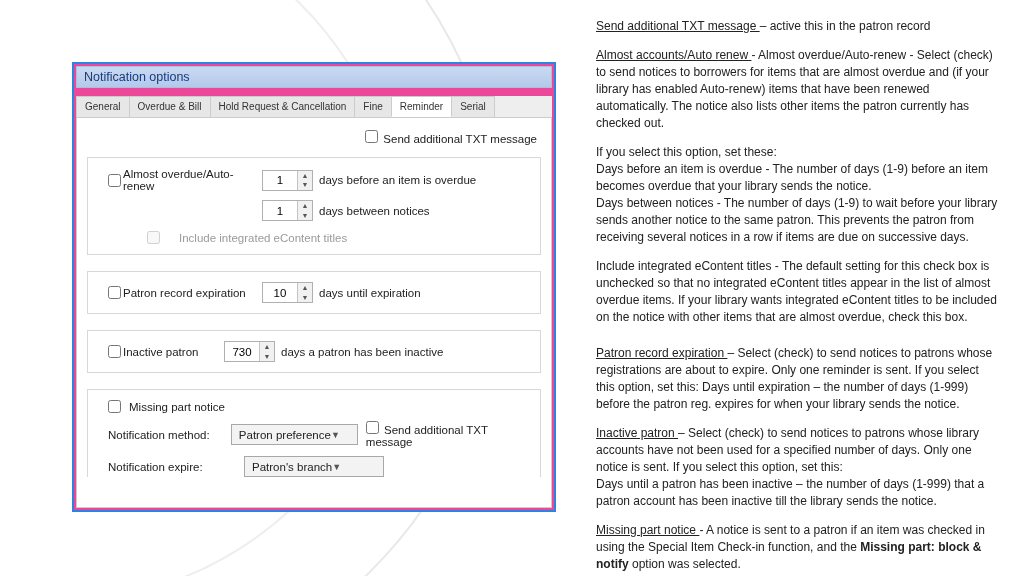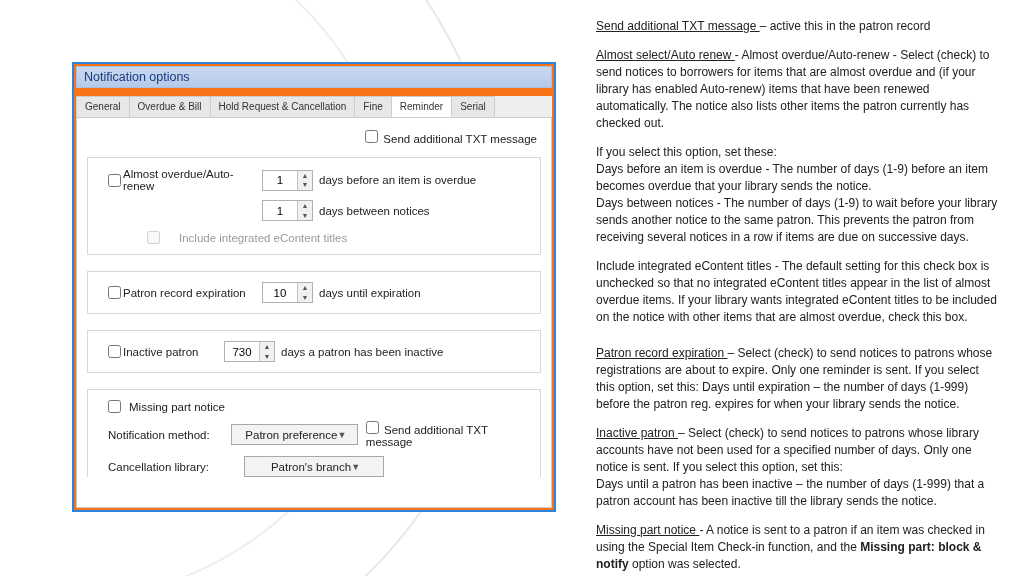--- a/index.html
+++ b/index.html
@@ -2,42 +2,42 @@
 <html><head>
 <meta charset="utf-8">
 <style>
 * { box-sizing: border-box; margin: 0; padding: 0; }
 body { font-family: "Segoe UI", Tahoma, sans-serif; font-size: 11.5px; background: #fff; color: #222; width: 1024px; height: 576px; position: relative; overflow: hidden; }
 .bg-rings { position: absolute; inset: 0; z-index: 0; pointer-events: none; }
 .bg-rings::before { content: ""; position: absolute; width: 900px; height: 900px; border: 2px solid #e8e8e8; border-radius: 50%; left: -400px; top: -200px; }
 .bg-rings::after { content: ""; position: absolute; width: 700px; height: 700px; border: 2px solid #eee; border-radius: 50%; left: -300px; top: -100px; }
 .page { position: relative; z-index: 1; display: flex; padding: 18px 24px 12px 72px; gap: 40px; }
 .panel-wrap { width: 484px; flex-shrink: 0; }
-.panel { border: 2px solid #2a84e0; background: #f97316; padding: 2px; }
+.panel { border: 2px solid #2a84e0; background: #ec4899; padding: 2px; }
 .panel-header { background: linear-gradient(#c9d9f2,#b4c9e9); color: #1a3a7a; font-weight: 400; font-size: 12.5px; padding: 3px 7px; border: 1px solid #a8bfe0; }
 .tabs { display: flex; background: #eee; margin-top: 8px; border-bottom: 0; }
 .tab { padding: 4px 8px; background: #e7e7e7; border: 1px solid #ccc; border-bottom: none; font-size: 10px; color: #333; cursor: pointer; margin-right: -1px; }
 .tab.active { background: #fff; border-bottom: 1px solid #fff; position: relative; z-index: 2; }
 .tab-body { border: 1px solid #ccc; padding: 10px 10px 14px 10px; background: #fff; }
 .top-check { text-align: right; padding: 2px 4px 12px 0; }
 .group { border: 1px solid #d8d8d8; padding: 10px 20px; margin-bottom: 16px; }
 .row { display: flex; align-items: center; gap: 6px; margin-bottom: 8px; }
 .row:last-child { margin-bottom: 0; }
 .chk { width: 13px; height: 13px; }
 .chk-lbl { margin-left: 2px; }
 .spacer-chk { width: 148px; display: flex; align-items: center; }
 .spacer-indent { width: 148px; }
 .spinner { display: inline-flex; border: 1px solid #b0b0b0; height: 21px; background: #fff; }
 .spinner input { width: 34px; border: none; text-align: center; font-size: 11.5px; outline: none; }
 .spin-btns { display: flex; flex-direction: column; width: 15px; border-left: 1px solid #c4c4c4; }
 .spin-btns span { flex: 1; font-size: 7px; line-height: 9px; text-align: center; color: #555; background: #f1f1f1; cursor: pointer; }
 .disabled { color: #9a9a9a; }
 .form-row { display: flex; align-items: center; gap: 8px; margin-top: 8px; }
 .form-label { width: 128px; }
-.select { display: inline-flex; align-items: center; justify-content: center; border: 1px solid #a8a8a8; background: #f3f3f3; height: 21px; padding: 0 4px 0 7px; width: 140px; cursor: pointer; }
+.select { display: inline-flex; align-items: center; justify-content: flex-start; border: 1px solid #a8a8a8; background: #f3f3f3; height: 21px; padding: 0 4px 0 7px; width: 140px; cursor: pointer; }
 .select .chev { font-size: 9px; color: #555; }
 .doc { flex: 1; font-size: 12px; line-height: 1.42; color: #222; padding-top: 0; }
 .doc p { margin-bottom: 12px; }
 .doc .u { text-decoration: underline; }
 .doc .b { font-weight: 700; }
 </style>
 </head>
 <body>
 <div class="bg-rings"></div>
 
@@ -138,33 +138,33 @@
             <div class="select">
               <span>Patron preference</span>
               <span class="chev">▼</span>
             </div>
             <label>
               <input type="checkbox" class="chk" style="">
               <span class="chk-lbl">Send additional TXT message</span>
             </label>
           </div>
           <div class="form-row">
-            <span class="form-label">Cancellation library:</span>
+            <span class="form-label">Notification expire:</span>
             <div class="select">
               <span>Patron's branch</span>
               <span class="chev">▼</span>
             </div>
           </div>
         </div>
       </div>
     </div>
   </div>
 
   <div class="doc">
     <p><span class="u">Send additional TXT message </span><span>– active this in the patron record</span></p>
-    <p><span class="u">Almost select/Auto renew </span><span>- Almost overdue/Auto-renew - Select (check) to send notices to borrowers for items that are almost overdue and (if your library has enabled Auto-renew) items that have been renewed automatically. The notice also lists other items the patron currently has checked out.</span></p>
+    <p><span class="u">Almost accounts/Auto renew </span><span>- Almost overdue/Auto-renew - Select (check) to send notices to borrowers for items that are almost overdue and (if your library has enabled Auto-renew) items that have been renewed automatically. The notice also lists other items the patron currently has checked out.</span></p>
     <p><span>If you select this option, set these:</span><br><span>Days before an item is overdue - The number of days (1-9) before an item becomes overdue that your library sends the notice.</span><br><span>Days between notices - The number of days (1-9) to wait before your library sends another notice to the same patron. This prevents the patron from receiving several notices in a row if items are due on successive days.</span></p>
     <p>Include integrated eContent titles - The default setting for this check box is unchecked so that no integrated eContent titles appear in the list of almost overdue items. If your library wants integrated eContent titles to be included on the notice with other items that are almost overdue, check this box.</p>
     <p style="margin-top:18px;"><span class="u">Patron record expiration </span><span>– Select (check) to send notices to patrons whose registrations are about to expire. Only one reminder is sent. If you select this option, set this: Days until expiration – the number of days (1-999) before the patron reg. expires for when your library sends the notice.</span></p>
     <p><span class="u">Inactive patron </span><span>– Select (check) to send notices to patrons whose library accounts have not been used for a specified number of days. Only one notice is sent. If you select this option, set this:</span><br><span>Days until a patron has been inactive – the number of days (1-999) that a patron account has been inactive till the library sends the notice.</span></p>
     <p><span class="u">Missing part notice </span><span>- A notice is sent to a patron if an item was checked in using the Special Item Check-in function, and the </span><span class="b">Missing part: block &amp; notify</span><span> option was selected.</span></p>
   </div>
 </div>
 
 </body></html>

